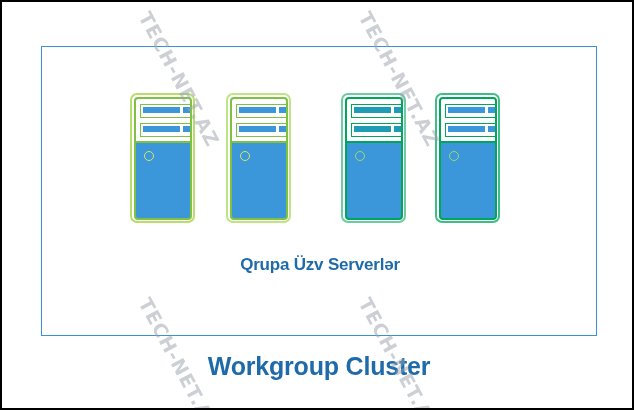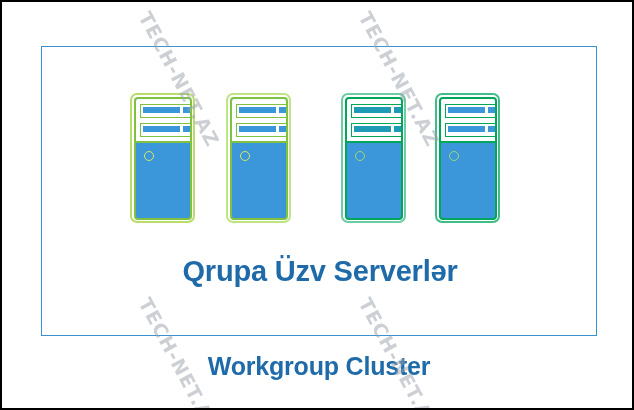--- a/index.html
+++ b/index.html
@@ -128,21 +128,21 @@
   }
 
   
   #inner-label {
     position: absolute;
     left: 0;
     top: 208px;
     width: 556px;
     text-align: center;
     color: #1f6baa;
-    font-size: 29px;
+    font-size: 17px;
     font-weight: bold;
     letter-spacing: -0.2px;
     font-family: "Liberation Sans", sans-serif;
   }
   #outer-label {
     position: absolute;
     left: 0;
     top: 350px;
     width: 634px;
     text-align: center;

